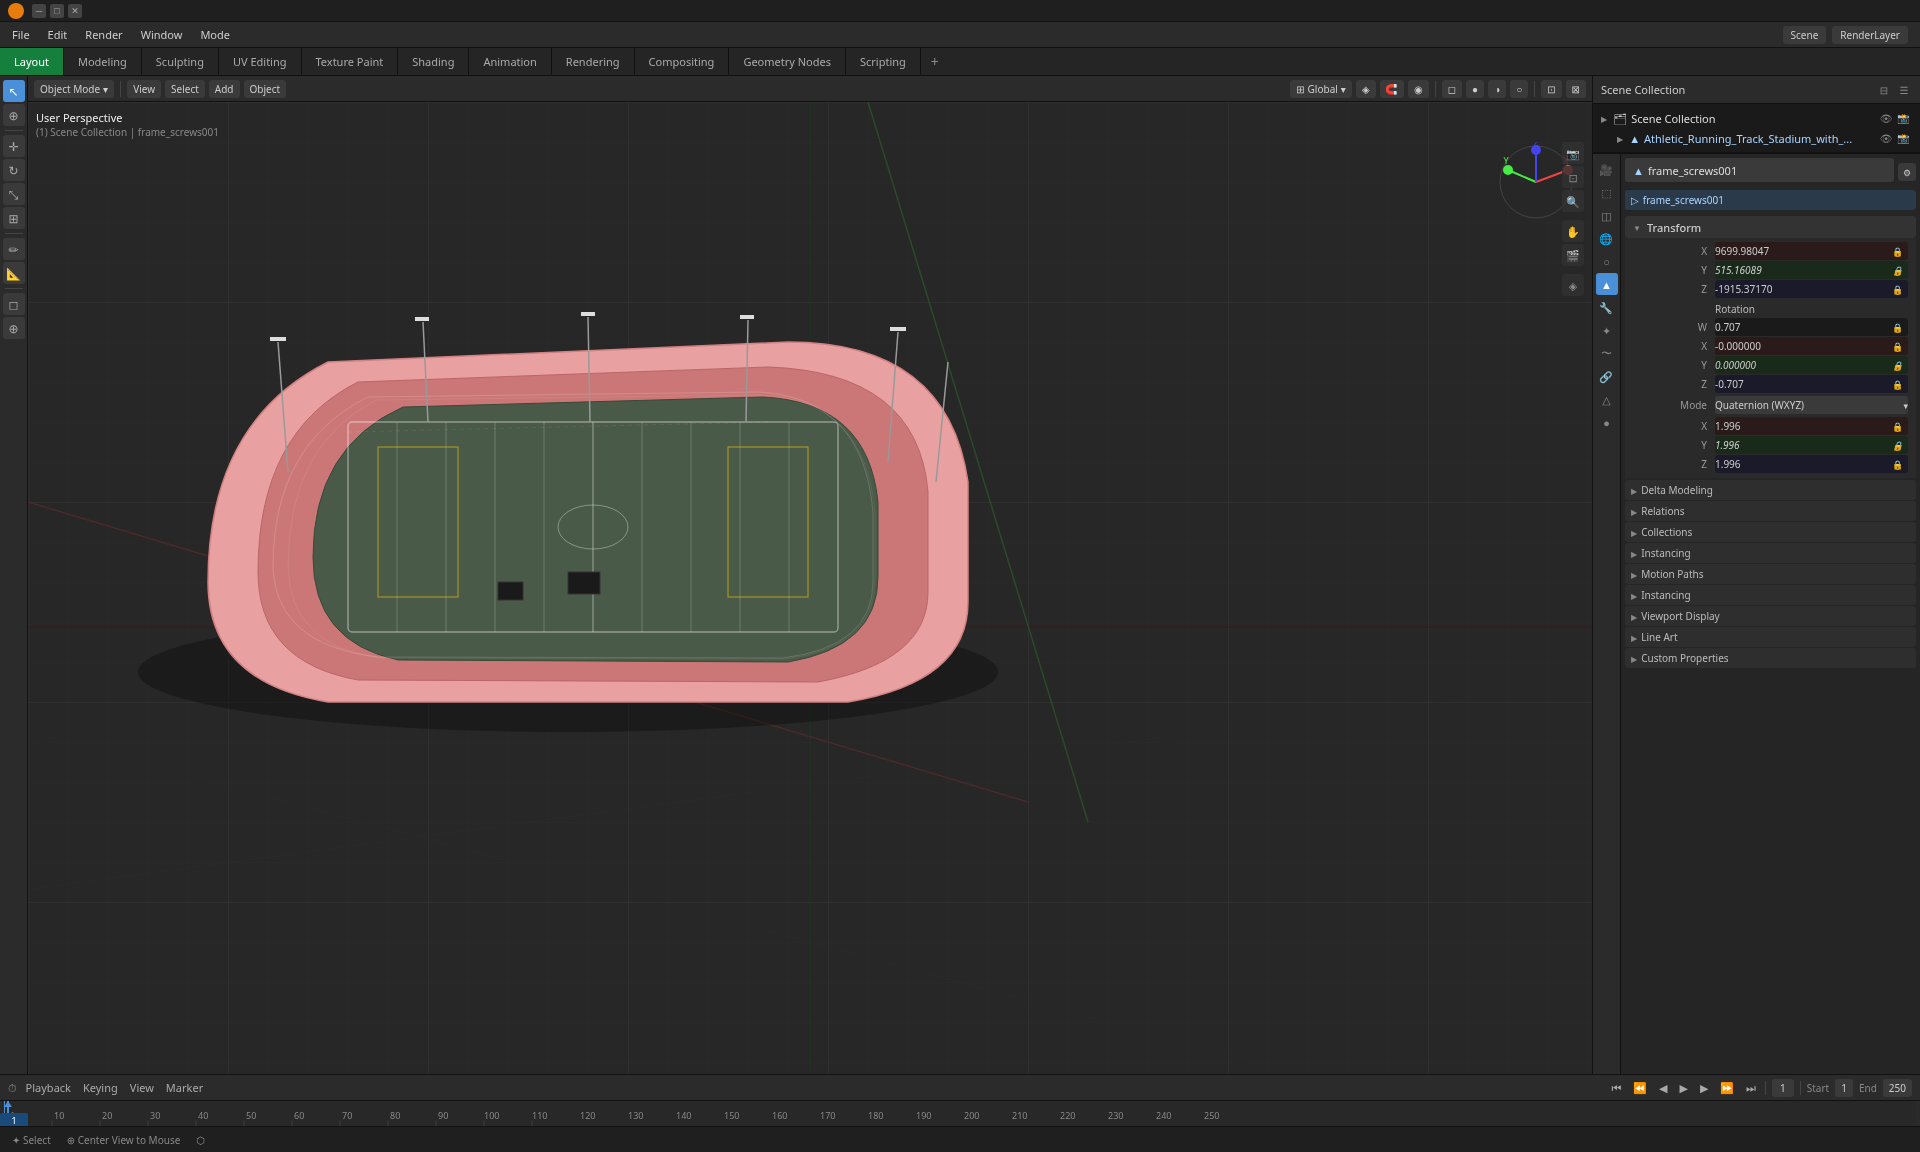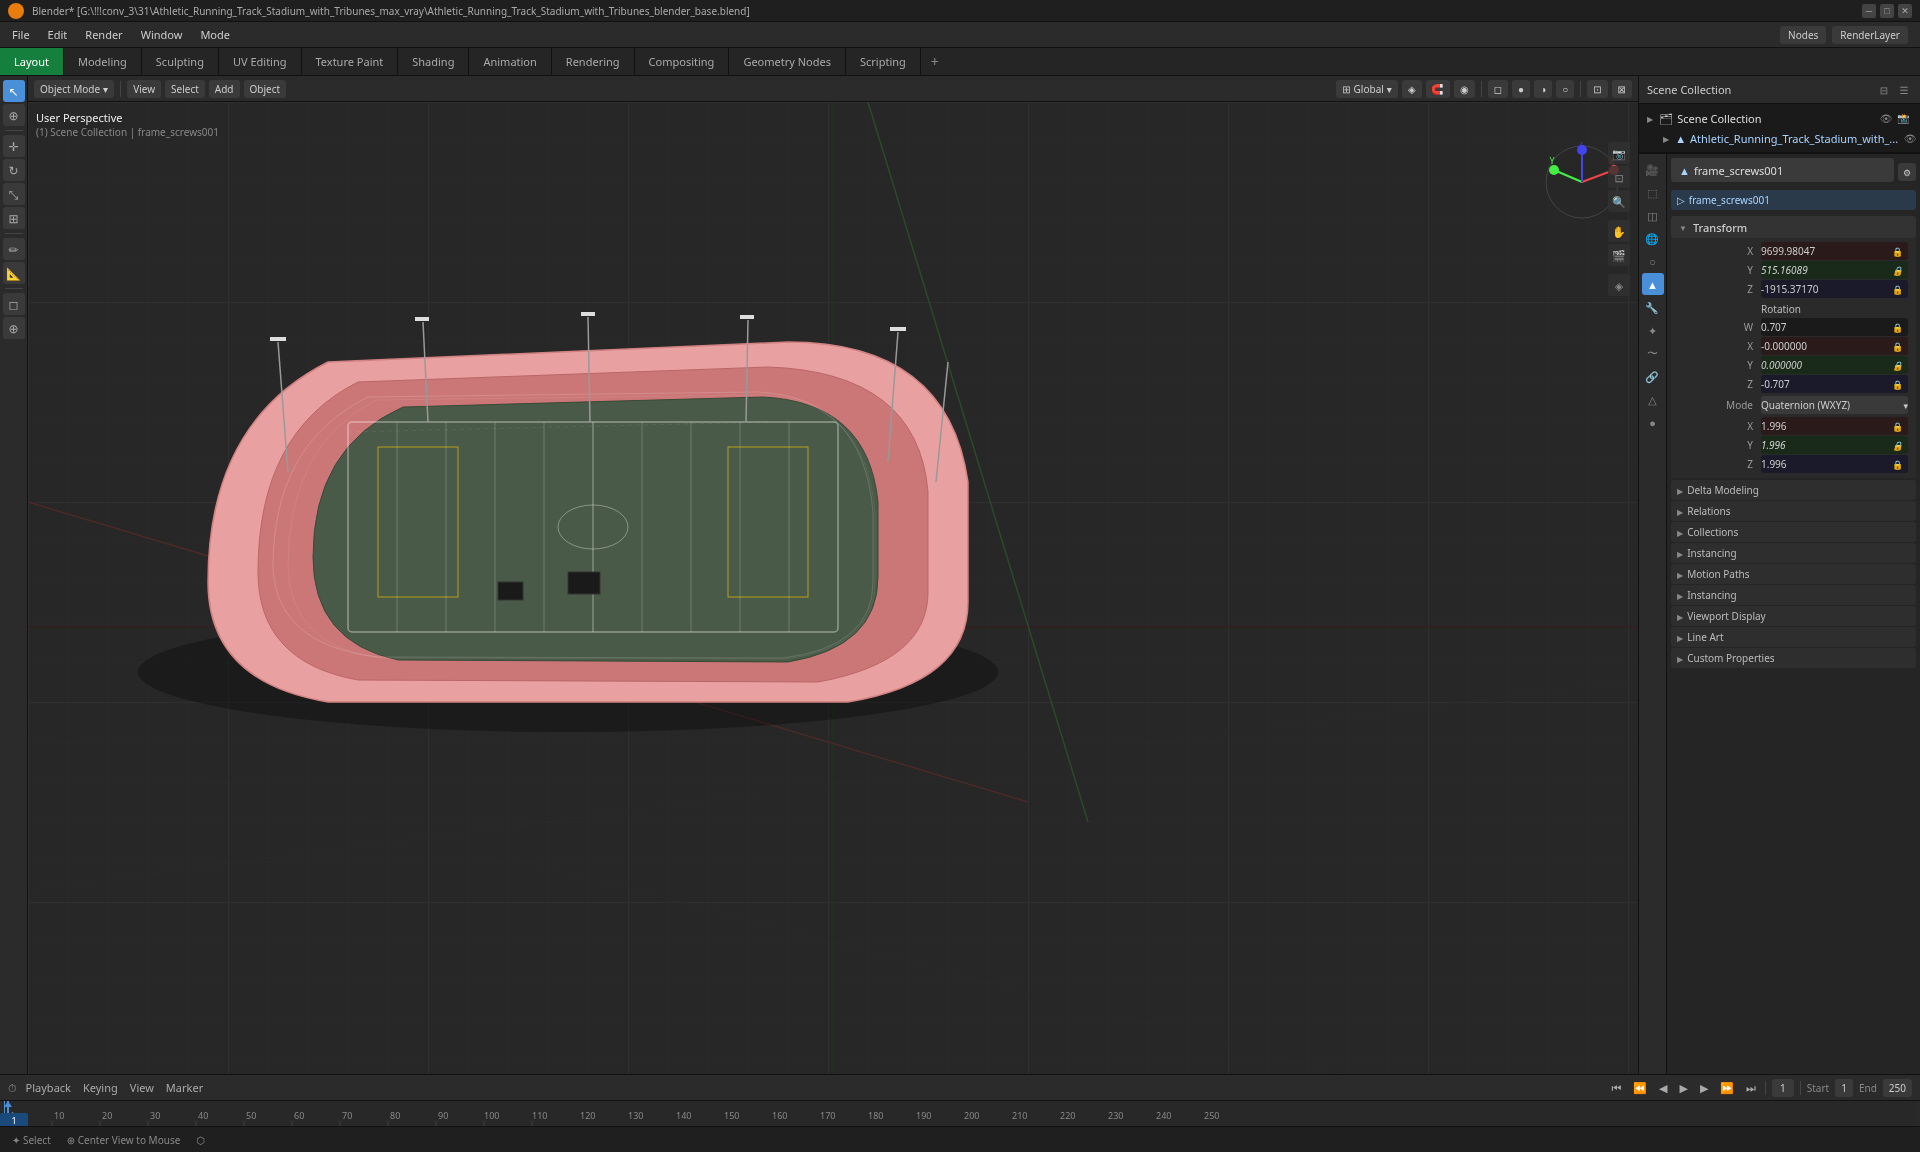--- a/index.html
+++ b/index.html
@@ -280,21 +280,21 @@
       padding: 0 0;
       font-size: 10px;
       color: #ccc;
       gap: 4px;
     }
 
     
     #right-section {
       display: flex;
       flex-direction: column;
-      width: 282px;
+      width: 328px;
       flex-shrink: 0;
       border-left: 1px solid #111;
     }
     #properties-panel {
       display: flex;
       flex: 1;
     }
 
     #timeline-controls {
       height: 26px;
@@ -402,37 +402,36 @@
     .xyz-val .lock { position: absolute; right: 4px; font-size: 9px; color: #555; }
     .xyz-val.x-val { background: #2a1a1a; }
     .xyz-val.y-val { background: #1a2a1a; font-style: italic; }
     .xyz-val.z-val { background: #1a1a2a; }
   </style>
 </head>
 <body>
 
 <div id="titlebar">
   <div class="blender-logo"></div>
-  <div class="title-text">Blender* [G:\!!!conv_3\31\Athletic_Running_Track_Stadium_with_Tribunes_max_vray\Athletic_Running_Track_Stadium_with_Tribunes_blender_base.blend]</div>
   <div class="window-controls">
     <div class="win-btn">─</div>
     <div class="win-btn">□</div>
     <div class="win-btn">✕</div>
   </div>
 </div>
 
 <div id="menubar">
   <div class="menu-item">File</div>
   <div class="menu-item">Edit</div>
   <div class="menu-item">Render</div>
   <div class="menu-item">Window</div>
   <div class="menu-item">Mode</div>
   <div style="flex:1"></div>
   <div style="display:flex;align-items:center;gap:6px;margin-right:8px;">
-    <div style="background:#3a3a3a;border-radius:3px;padding:2px 8px;font-size:10px;color:#ccc;">Nodes</div>
+    <div style="background:#3a3a3a;border-radius:3px;padding:2px 8px;font-size:10px;color:#ccc;">Scene</div>
     <div style="background:#3a3a3a;border-radius:3px;padding:2px 8px;font-size:10px;color:#ccc;">RenderLayer</div>
   </div>
 </div>
 
 <div id="workspace-tabs">
   <div class="ws-tab active">Layout</div>
   <div class="ws-tab">Modeling</div>
   <div class="ws-tab">Sculpting</div>
   <div class="ws-tab">UV Editing</div>
   <div class="ws-tab">Texture Paint</div>

